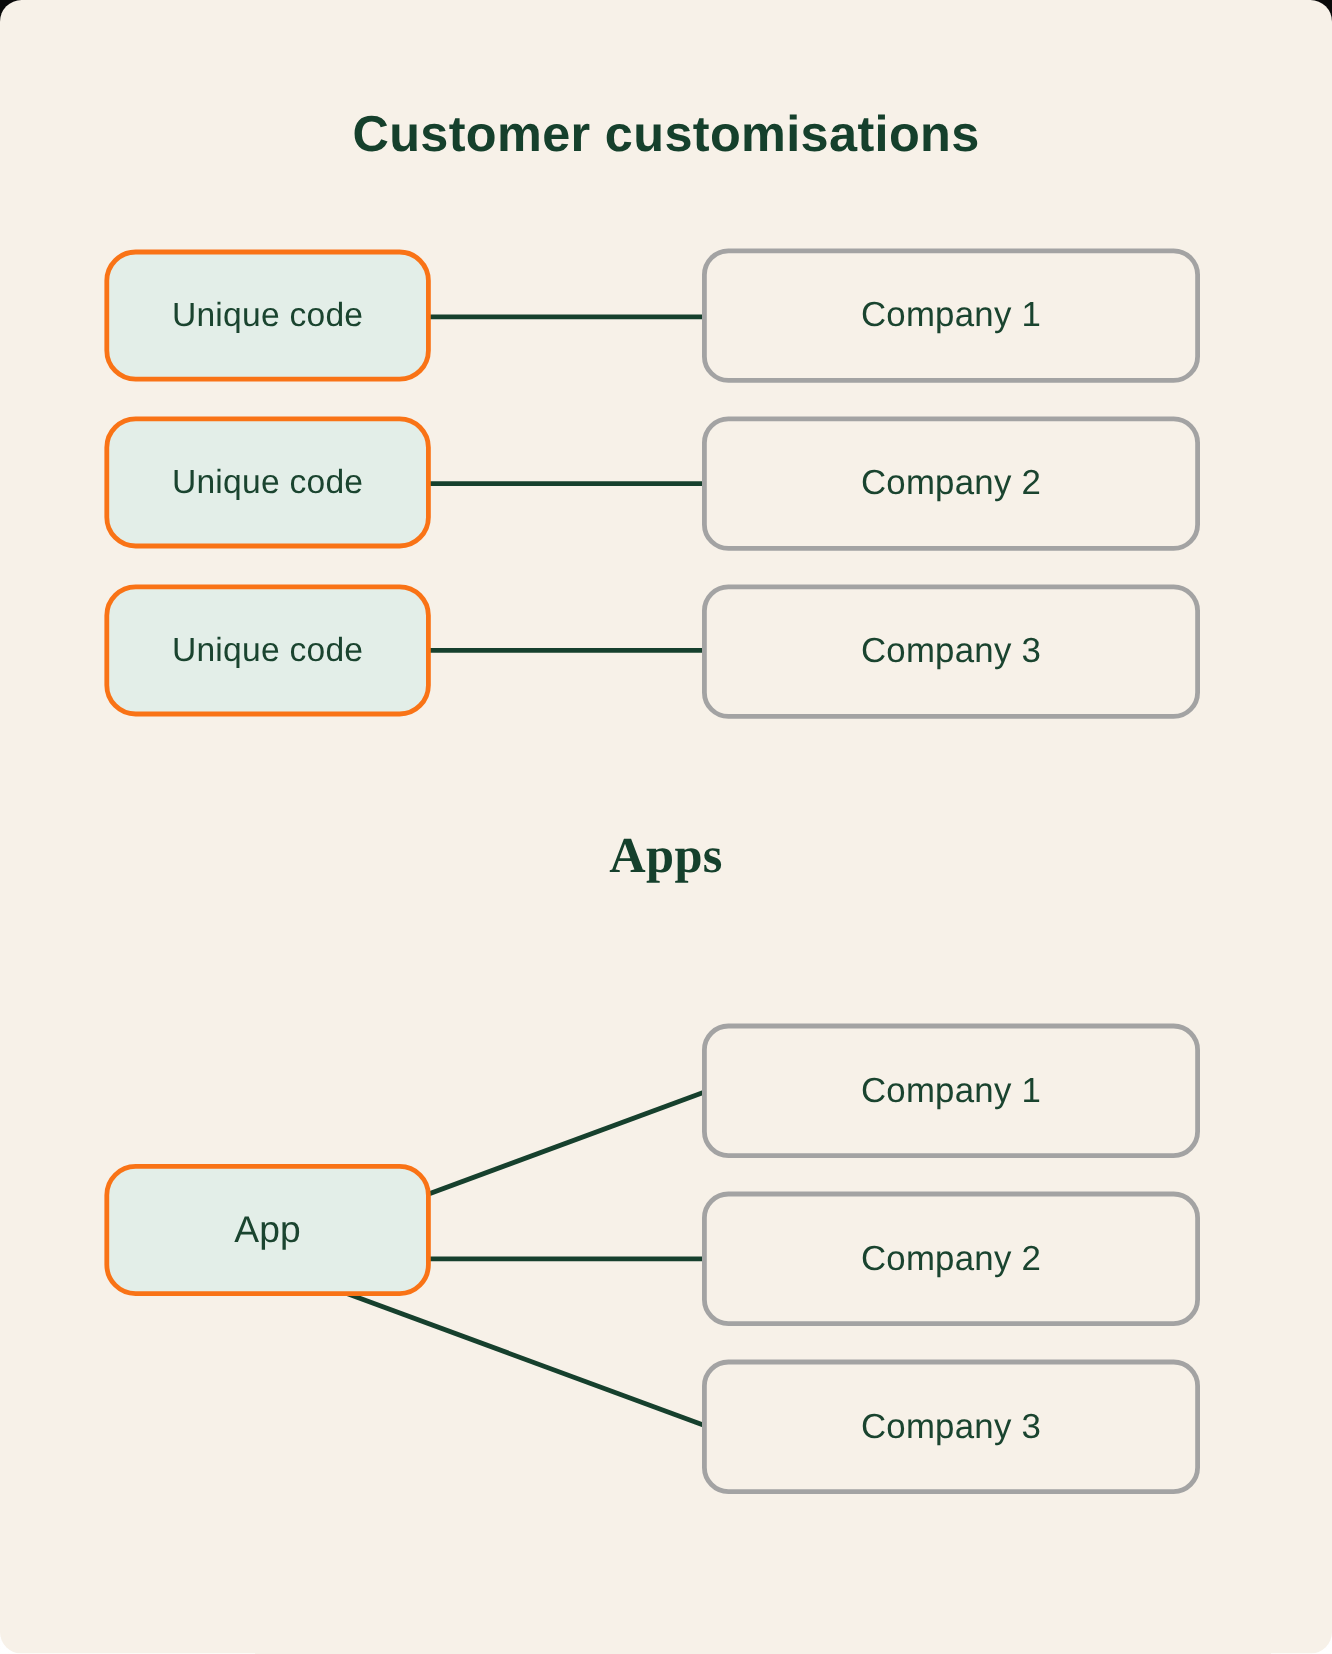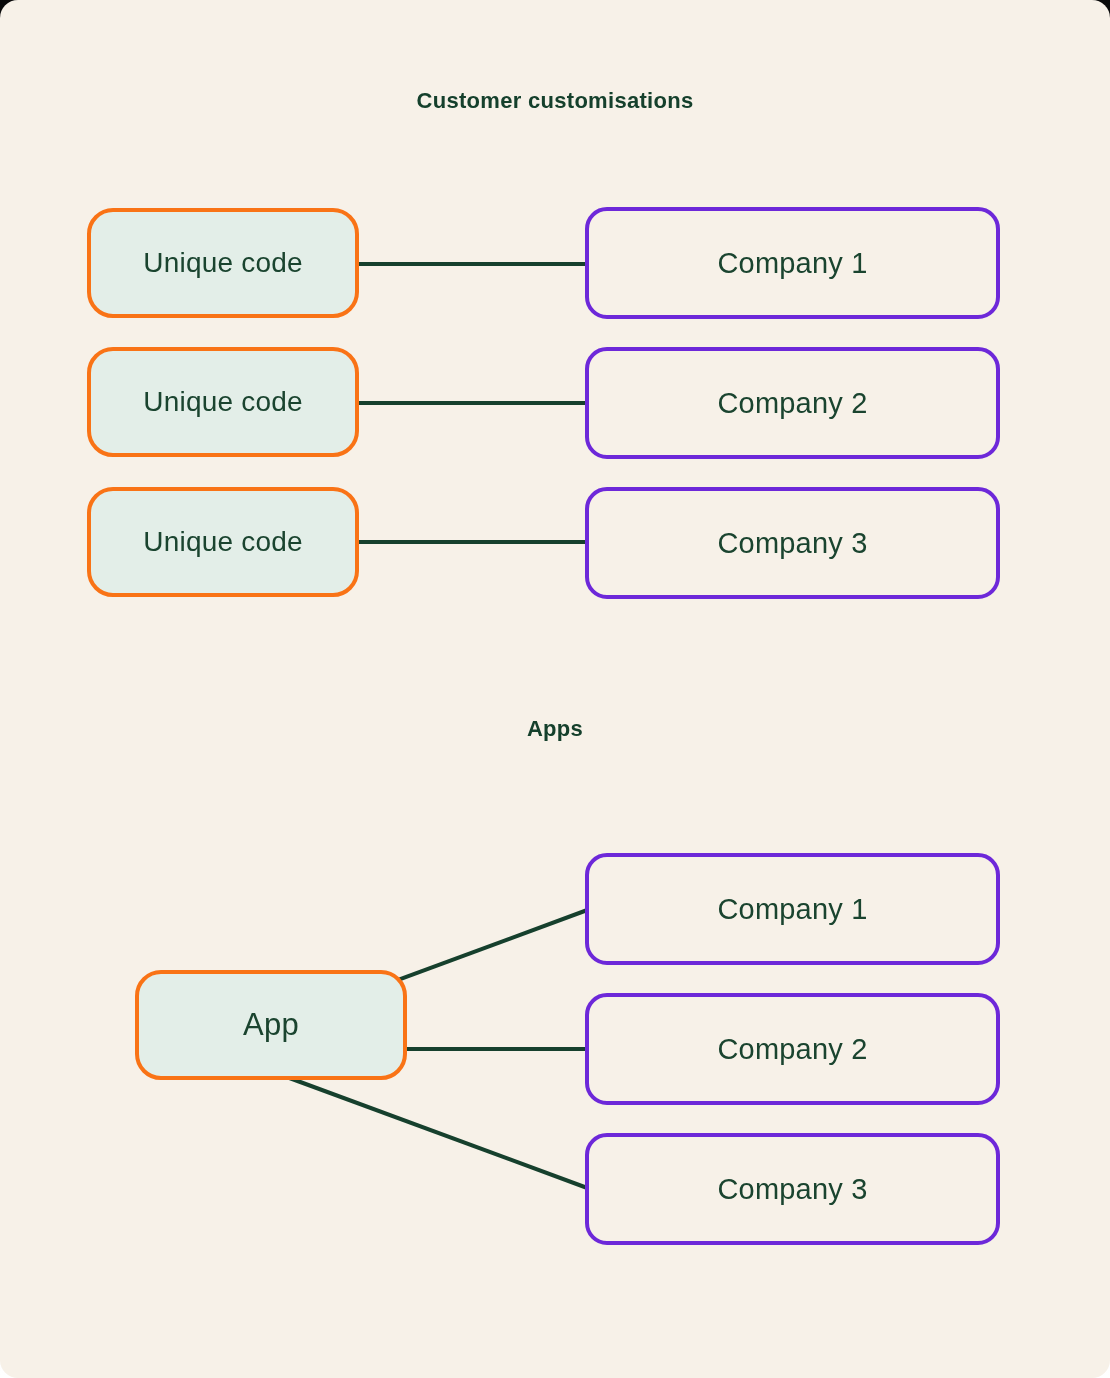--- a/index.html
+++ b/index.html
@@ -21,28 +21,28 @@
     left: 0;
     top: 0;
     z-index: 1;
   }
   .section-title {
     position: absolute;
     left: 0;
     width: 1110px;
     margin: 0;
     text-align: center;
-    font-size: 22px;
+    font-size: 42px;
     font-weight: 700;
     letter-spacing: 0.3px;
     color: #15402C;
     z-index: 3;
   }
   .title-customisations { top: 88px; }
-  .title-apps { top: 716px; }
+  .title-apps { top: 690px; font-family: Liberation Serif, serif; }
 
   .node {
     position: absolute;
     display: flex;
     align-items: center;
     justify-content: center;
     box-sizing: border-box;
     z-index: 2;
     color: #1A442F;
     font-size: 28px;
@@ -51,42 +51,41 @@
   .node.mint {
     background: #E3EEE8;
     border: 4px solid #f97316;
     border-radius: 26px;
     left: 87px;
     width: 272px;
     height: 110px;
   }
   .node.company {
     background: #F7F1E8;
-    border: 4px solid #6d28d9;
+    border: 4px solid #a3a3a3;
     border-radius: 22px;
     left: 585px;
     width: 415px;
     height: 112px;
     font-size: 29px;
   }
   
   .u1 { top: 208px; }
   .u2 { top: 347px; }
   .u3 { top: 487px; }
   .c1 { top: 207px; }
   .c2 { top: 347px; }
   .c3 { top: 487px; }
   
   .app-node {
     left: 90px;
     top: 970px;
     width: 197px;
     height: 146px;
     font-size: 31px;
-    margin-left: 48px;
   }
   .ac1 { top: 853px; }
   .ac2 { top: 993px; }
   .ac3 { top: 1133px; }
 </style>
 </head>
 <body>
 
 <div class="page">
 

